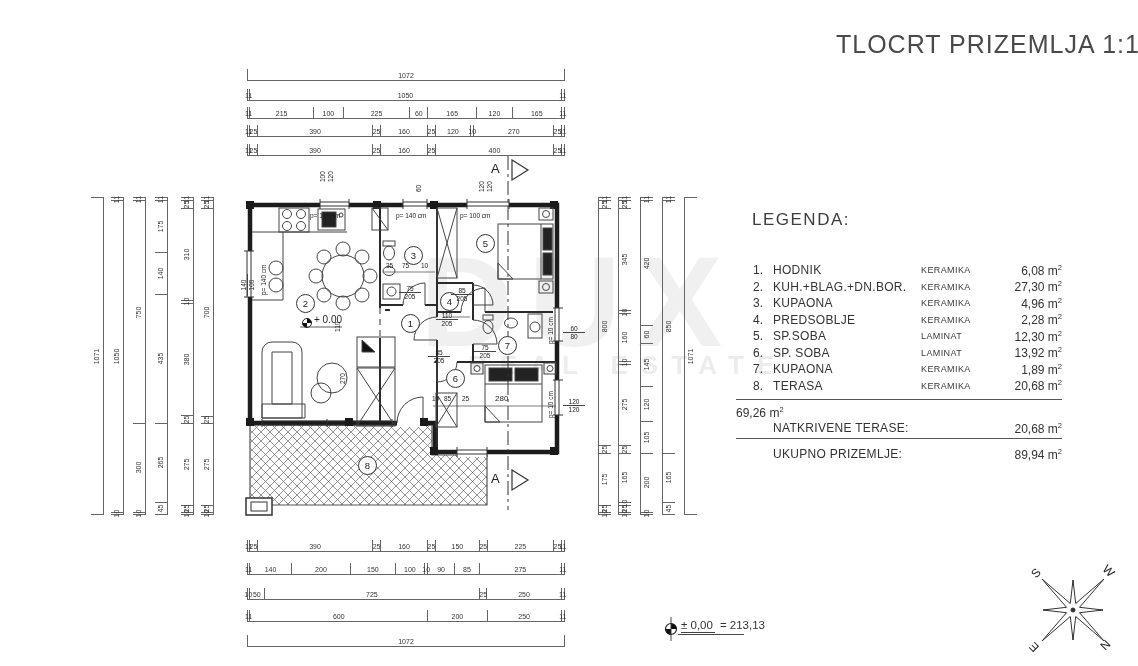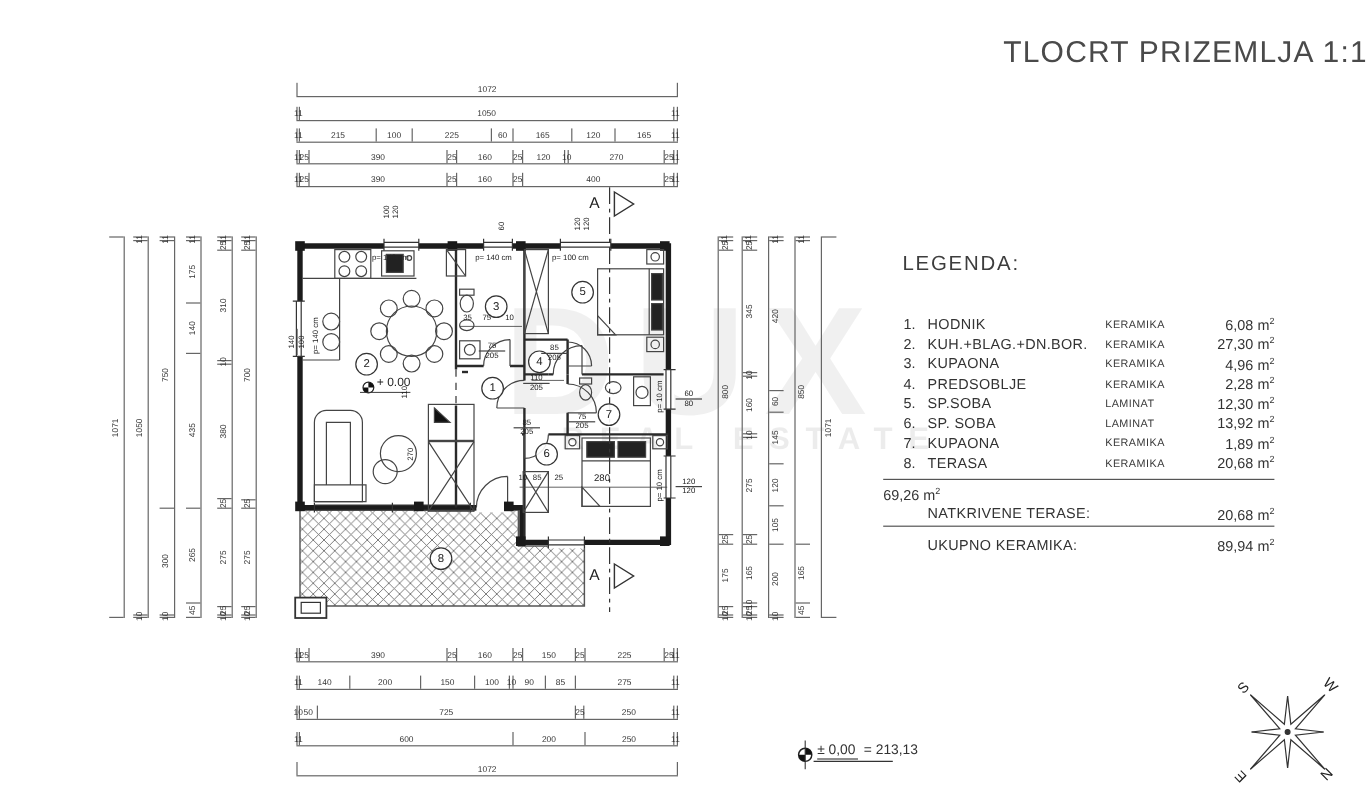--- a/index.html
+++ b/index.html
@@ -311,21 +311,21 @@
     <div class="lline" style="top:189px"></div>
     <div class="ltot" style="top:194px">
         <span class="ltval"><span>69,26</span>&nbsp;<span>m</span><sup>2</sup></span>
       </div>
     <div class="ltot" style="top:210px">
         <span class="ltlab">NATKRIVENE TERASE:</span>
         <span class="ltval"><span>20,68</span>&nbsp;<span>m</span><sup>2</sup></span>
       </div>
     <div class="lline" style="top:228px"></div>
     <div class="ltot" style="top:236px">
-        <span class="ltlab">UKUPNO KERAMIKA:</span>
+        <span class="ltlab">UKUPNO PRIZEMLJE:</span>
         <span class="ltval"><span>89,94</span>&nbsp;<span>m</span><sup>2</sup></span>
       </div>
   </div>
 
   <div id="lvlnote">
     <span class="u">± 0,00</span>
     <span>= 213,13</span>
   </div>
 
   <div class="hr" style="top:69px">

